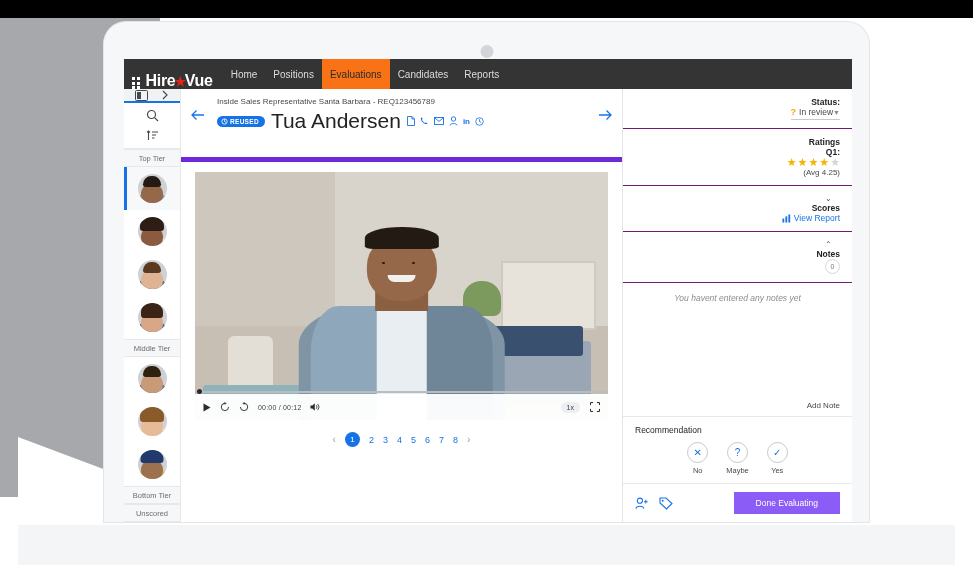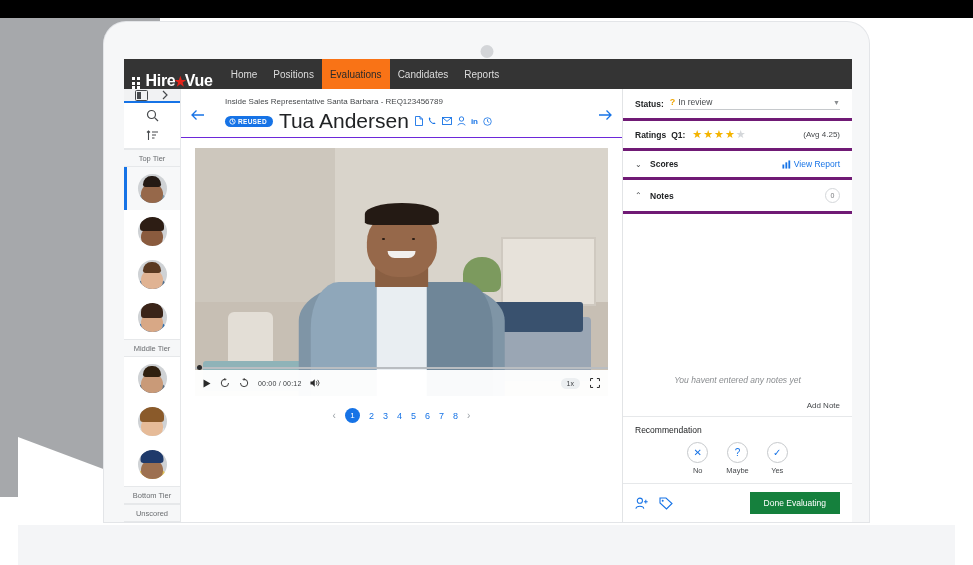--- a/index.html
+++ b/index.html
@@ -191,23 +191,23 @@
   }
   
   #center {
     flex: 1 1 auto;
     display: flex; flex-direction: column;
     min-width: 0;
     background: #ffffff;
     border-right: 1px solid #e2e4e6;
   }
   #cand-header {
-    padding: 8px 10px 4px 10px;
-    border-bottom: 1px solid #6d28d9;
-    display: flex; align-items: flex-start; gap: 20px;
+    padding: 8px 10px 24px 10px;
+    border-bottom: 5px solid #6d28d9;
+    display: flex; align-items: flex-start; gap: 12px;
   }
   .arrow-btn {
     color: #1673e6; font-size: 14px; line-height: 1;
     padding-top: 12px; cursor: pointer; flex: 0 0 auto;
     user-select: none;
   }
   .cand-head-mid { flex: 1 1 auto; min-width: 0; }
   .req-line {
     font-size: 8px; color: #46494c; margin-bottom: 3px;
     white-space: nowrap; overflow: hidden; text-overflow: ellipsis;
@@ -326,22 +326,22 @@
   }
   .pg-arrow { color: #9aa0a6; cursor: pointer; font-size: 10px; }
   
   #right {
     width: 229px; flex: 0 0 auto;
     background: #ffffff;
     display: flex; flex-direction: column;
   }
   .rp-row {
     padding: 8px 12px;
-    border-bottom: 3px solid #701a75;
-    display: flex; align-items: center;
+    border-bottom: 1px solid #701a75;
+    display: flex; align-items: flex-end; flex-direction: column;
   }
   .rp-label { font-size: 8.5px; font-weight: bold; color: #212325; }
   .status-select {
     flex: 1 1 auto; margin-left: 6px;
     border-bottom: 1px solid #c6c9cc;
     display: flex; align-items: center;
     font-size: 8.5px; color: #46494c;
     padding-bottom: 2px;
     cursor: pointer;
   }
@@ -359,21 +359,21 @@
   .notes-count {
     margin-left: auto;
     width: 13px; height: 13px; border-radius: 50%;
     border: 1px solid #d4d7da;
     font-size: 7px; color: #77797c;
     display: flex; align-items: center; justify-content: center;
   }
   #notes-body {
     flex: 1 1 auto;
     display: flex; flex-direction: column;
-    justify-content: flex-end; align-items: center;
+    justify-content: flex-start; align-items: center;
     min-height: 0;
     padding: 10px;
   }
   .notes-empty { font-size: 8.5px; color: #8a8d90; font-style: italic; text-align: center; }
   #note-entry { padding: 0 12px 6px 12px; }
   .note-box {
     border: 1px solid #d4d7da;
     height: 32px;
     padding: 6px 8px;
     font-size: 8px; color: #9aa0a6; font-style: italic;
@@ -397,23 +397,23 @@
   }
   .reco-text { font-size: 7.5px; color: #46494c; }
   #action-bar {
     border-top: 1px solid #e6e8ea;
     padding: 8px 12px;
     display: flex; align-items: center; gap: 10px;
   }
   .act-icon { color: #1673e6; cursor: pointer; display: flex; }
   .done-btn {
     margin-left: auto;
-    background: #15803d; color: #ffffff;
+    background: #8b5cf6; color: #ffffff;
     font-size: 8.5px;
-    padding: 6px 14px;
+    padding: 6px 22px;
     cursor: pointer;
     border: none;
     font-family: "Liberation Sans", sans-serif;
   }
   .icon-btn { cursor: pointer; display: flex; align-items: center; }
   svg { display: block; }
 </style>
 </head>
 <body>
 

